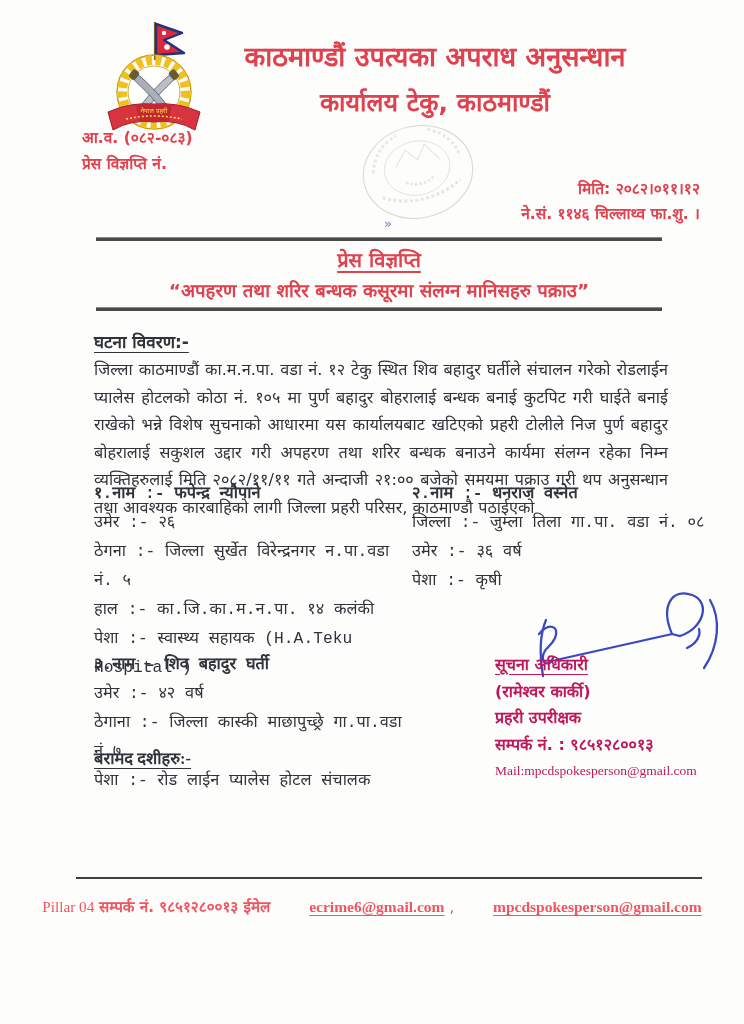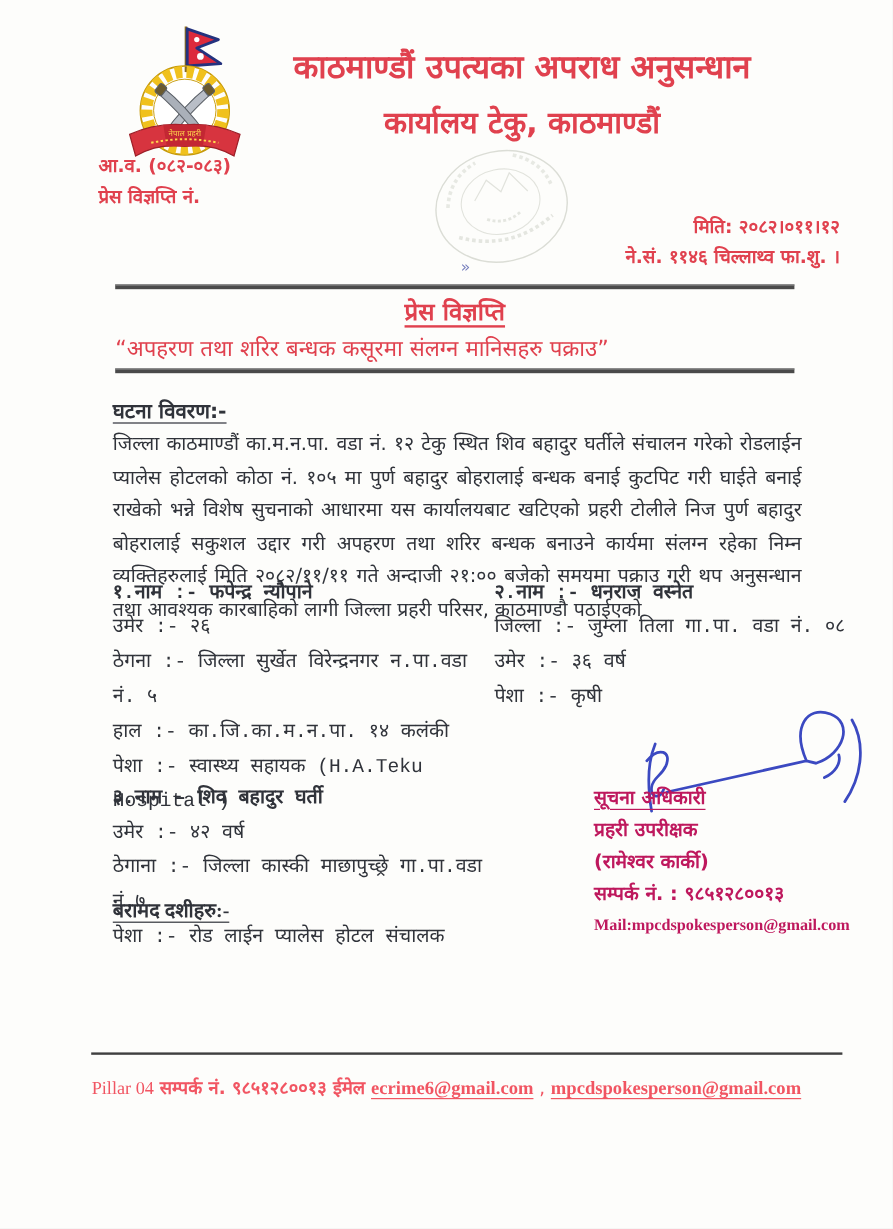--- a/index.html
+++ b/index.html
@@ -15,42 +15,42 @@
   .org-l1{font-size:27px;font-weight:bold;}
   .org-l2{font-size:25px;font-weight:bold;}
   .fy{left:82px;top:126px;font-size:15.5px;font-weight:bold;}
   .prn{left:82px;top:152px;font-size:15.5px;font-weight:bold;}
   .date-block{right:44px;top:177px;text-align:right;line-height:25px;font-size:15.5px;font-weight:bold;}
   .rule{left:96px;width:566px;height:3px;background:#4a4a4a;border-top:1px solid #8a8a8a;}
   .rule1{top:237px;}
   .rule2{top:307px;}
   .pr-title{left:96px;top:246px;width:566px;text-align:center;font-size:20px;font-weight:bold;
     text-decoration:underline;text-underline-offset:4px;text-decoration-thickness:1.5px;}
-  .pr-subtitle{left:96px;top:277px;width:566px;text-align:left;font-size:18.5px;font-weight:normal;}
+  .pr-subtitle{left:96px;top:277px;width:566px;text-align:center;font-size:18.5px;font-weight:bold;}
   .inc-head{left:94px;top:330px;font-size:17px;font-weight:bold;
     text-decoration:underline;text-underline-offset:4px;}
   .inc-body{left:94px;top:356px;width:574px;font-size:16.2px;line-height:27.6px;text-align:justify;}
   .person{line-height:29px;font-size:16.3px;font-family:Liberation Mono, monospace;}
   .person .pname{font-weight:bold;}
   .p1{left:94px;top:479px;width:320px;}
   .p2{left:412px;top:479px;width:300px;}
   .p3{left:94px;top:630px;width:340px;margin-top:20px;}
   .ev-head{left:94px;top:746px;font-size:16.5px;font-weight:bold;
     text-decoration:underline;text-underline-offset:4px;font-family:Liberation Serif, serif;}
   .ev-list{left:104px;top:774px;width:300px;font-size:16.3px;line-height:28.6px;font-weight:bold;}
   .ev-list .num{display:inline-block;width:26px;}
   .sig-svg{left:522px;top:586px;}
   .sig-block{left:495px;top:652px;width:240px;line-height:26.5px;font-size:16px;font-weight:bold;color:#be185d;}
   .sig-role{text-decoration:underline;text-underline-offset:4px;}
-  .sig-mail{font-size:13.5px;font-weight:bold;font-family:"Liberation Serif","DejaVu Serif",serif;}
+  .sig-mail{font-size:13.5px;font-weight:normal;font-family:"Liberation Serif","DejaVu Serif",serif;}
   .foot-rule{left:76px;top:877px;width:626px;height:2px;background:#3f3f3f;}
   .footer{left:0;top:896px;width:744px;text-align:center;font-size:15.2px;color:#f15562;}
   .footer .nep{font-weight:bold;}
   .footer a{color:#f15562;font-weight:bold;text-decoration:underline;text-underline-offset:3px;
-    font-family:"Liberation Serif","DejaVu Serif",serif;font-size:15.5px;}
+    font-family:"Liberation Serif","DejaVu Serif",serif;font-size:15.5px;margin-left:34px;}
   .footer .lat{font-family:"Liberation Serif","DejaVu Serif",serif;}
   .stamp{left:352px;top:118px;opacity:.55;}
   .blue-mark{left:384px;top:216px;font-size:13px;color:#4a55a8;opacity:.75;}
 </style>
 </head>
 <body>
 
 <div class="page">
 
   <svg class="abs" style="left:98px;top:18px;" width="112" height="122" viewBox="0 0 112 122">
@@ -139,22 +139,22 @@
       <path d="M24,34 C18,48 17,66 21,90"></path>
       <path d="M17,48 C27,36 38,40 33,52 C29,61 22,62 21,70 C20,79 28,80 31,72"></path>
       <path d="M34,74 L150,48 C138,20 150,2 170,9 C189,16 182,42 158,50 L150,48"></path>
       <path d="M188,14 C199,33 197,60 182,82"></path>
       <path d="M165,62 C174,58 179,50 177,43"></path>
     </g>
   </svg>
 
   <div class="abs sig-block">
     <div class="sig-role">सूचना अधिकारी</div>
+    <div>(रामेश्वर कार्की)</div>
     <div>प्रहरी उपरीक्षक</div>
-    <div>(रामेश्वर कार्की)</div>
     <div>सम्पर्क नं. : ९८५१२८००१३</div>
     <div class="sig-mail">Mail:mpcdspokesperson@gmail.com</div>
   </div>
 
   <div class="abs foot-rule"></div>
   <div class="abs footer">
     <span class="lat">Pillar 04</span>
     <span class="nep">सम्पर्क नं. ९८५१२८००१३ ईमेल</span>
     <a href="#">ecrime6@gmail.com</a>
     <span>,</span>

